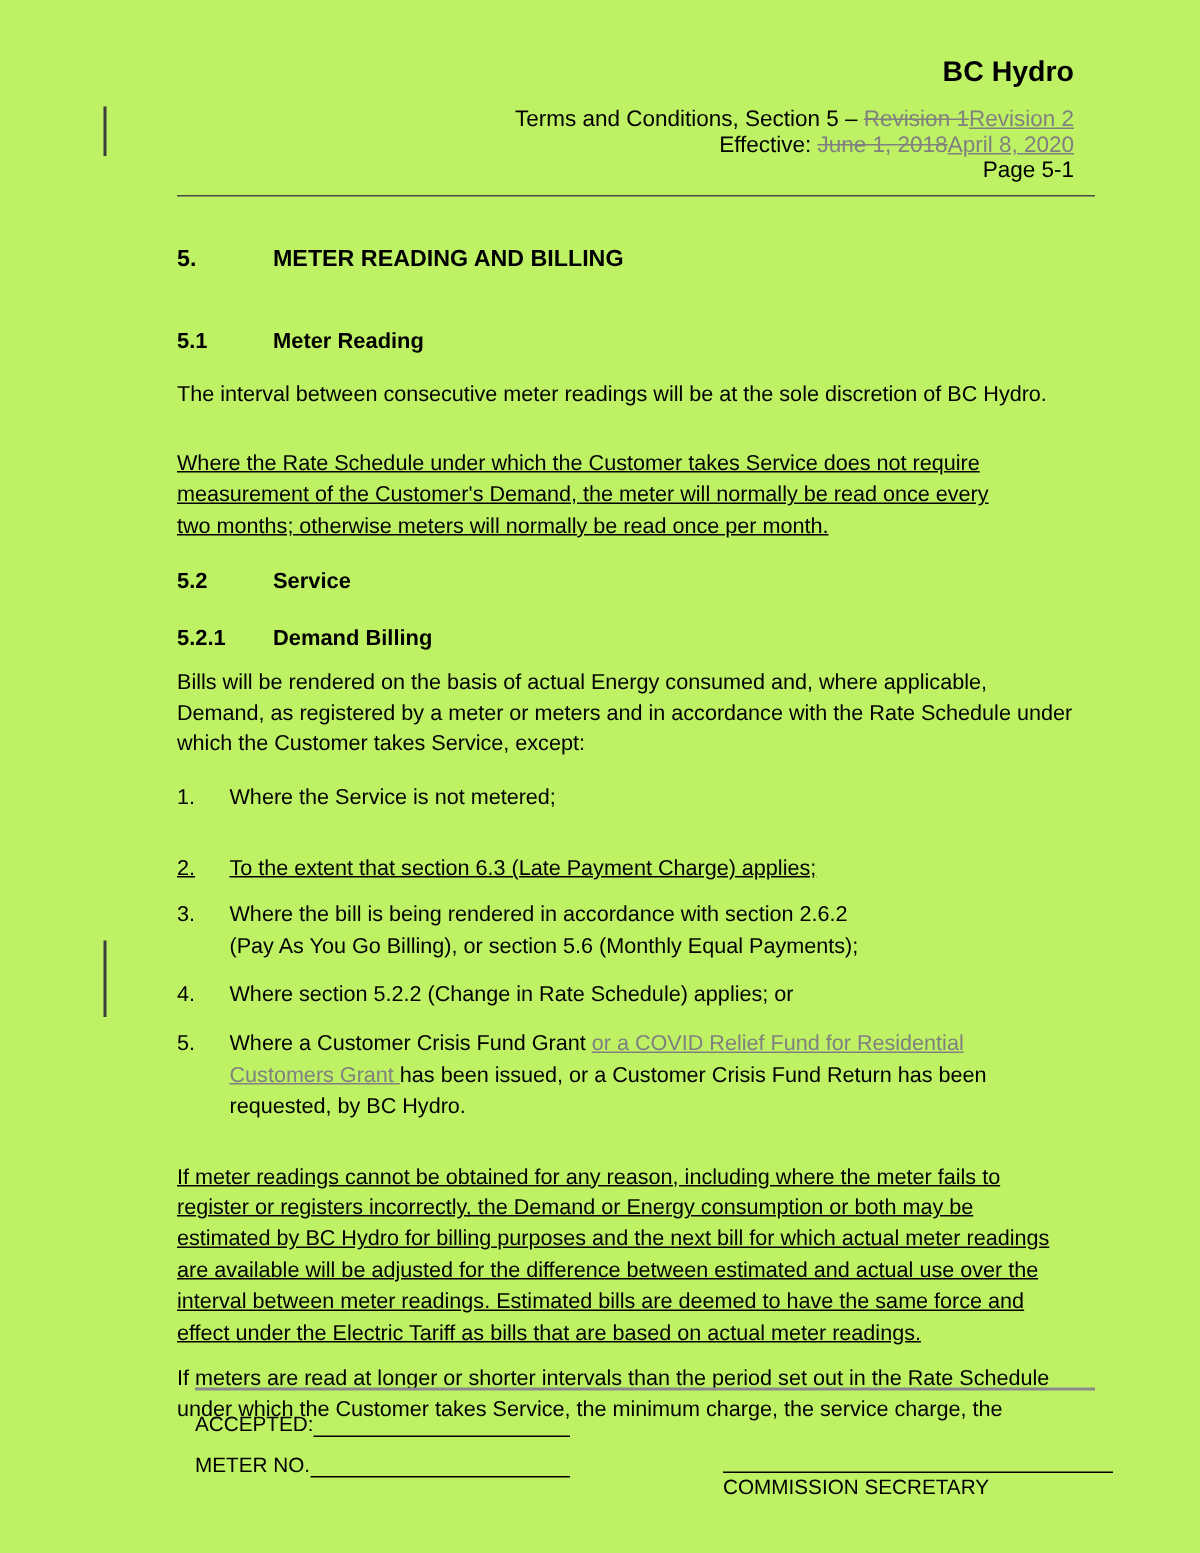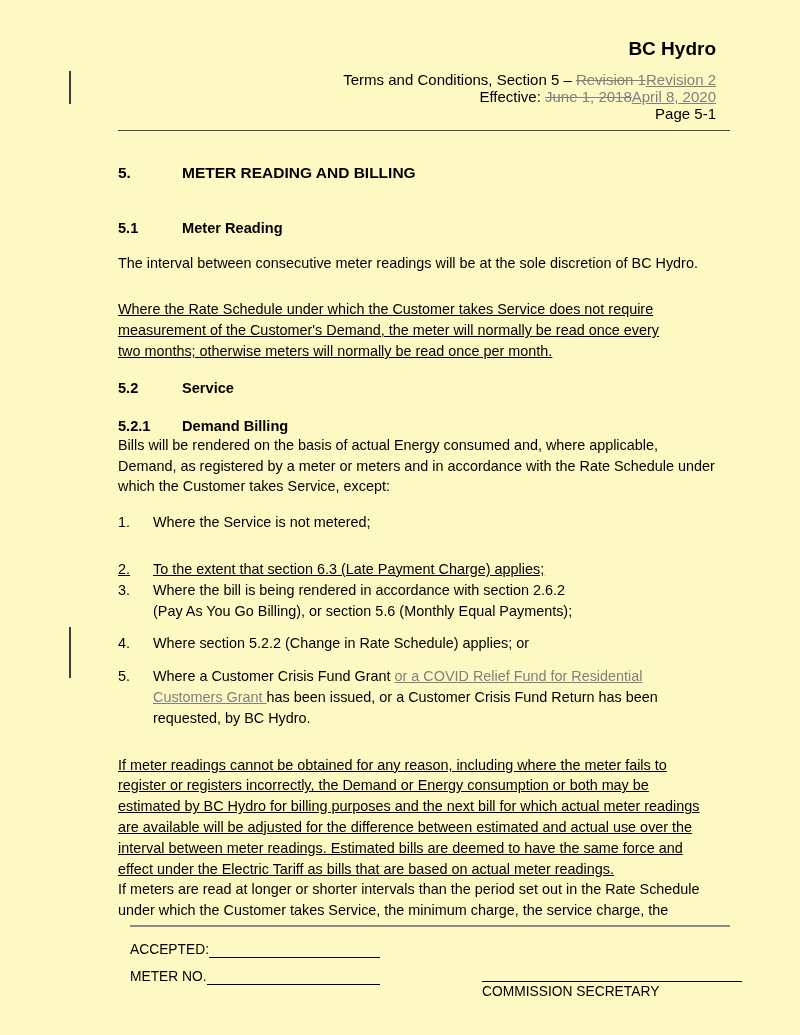--- a/index.html
+++ b/index.html
@@ -1,21 +1,21 @@
 <!DOCTYPE html>
 <html><head>
 <meta charset="utf-8">
 <style>
   * { margin: 0; padding: 0; box-sizing: border-box; }
   html, body { background: #ffffff; }
   .page {
     position: relative;
     width: 800px;
     height: 1035px;
-    background: #fef9c3;
+    background: #bef264;
     font-family: "Liberation Sans", sans-serif;
     color: #000000;
     overflow: hidden;
   }
   .content {
     position: absolute;
     left: 118px;
     top: 0;
     width: 612px;
   }
@@ -37,21 +37,21 @@
   .mt-s521 { margin-top: 20px; }
   
   .para {
     font-size: 14.4px;
     line-height: 20.8px;
     white-space: pre-line;
   }
   .mt16 { margin-top: 16px; }
   .mt15 { margin-top: 15px; }
   .mt11 { margin-top: 26px; text-decoration: underline; }
-  .mt10 { }
+  .mt10 { margin-top: 10px; }
   .mt12 { margin-top: 12px; }
   .list-item { display: flex; font-size: 14.4px; line-height: 20.8px; }
   .list-item .num { width: 35px; flex: none; }
   .list-item .txt { white-space: pre-line; flex: 1; }
   
   .change-bar { position: absolute; left: 69px; width: 2px; background: #3d3d3d; }
   .change-bar-header { top: 71px; height: 33px; }
   .change-bar-item5 { top: 627px; height: 51px; }
   
   .footer { position: absolute; left: 130px; top: 925px; width: 612px; }

